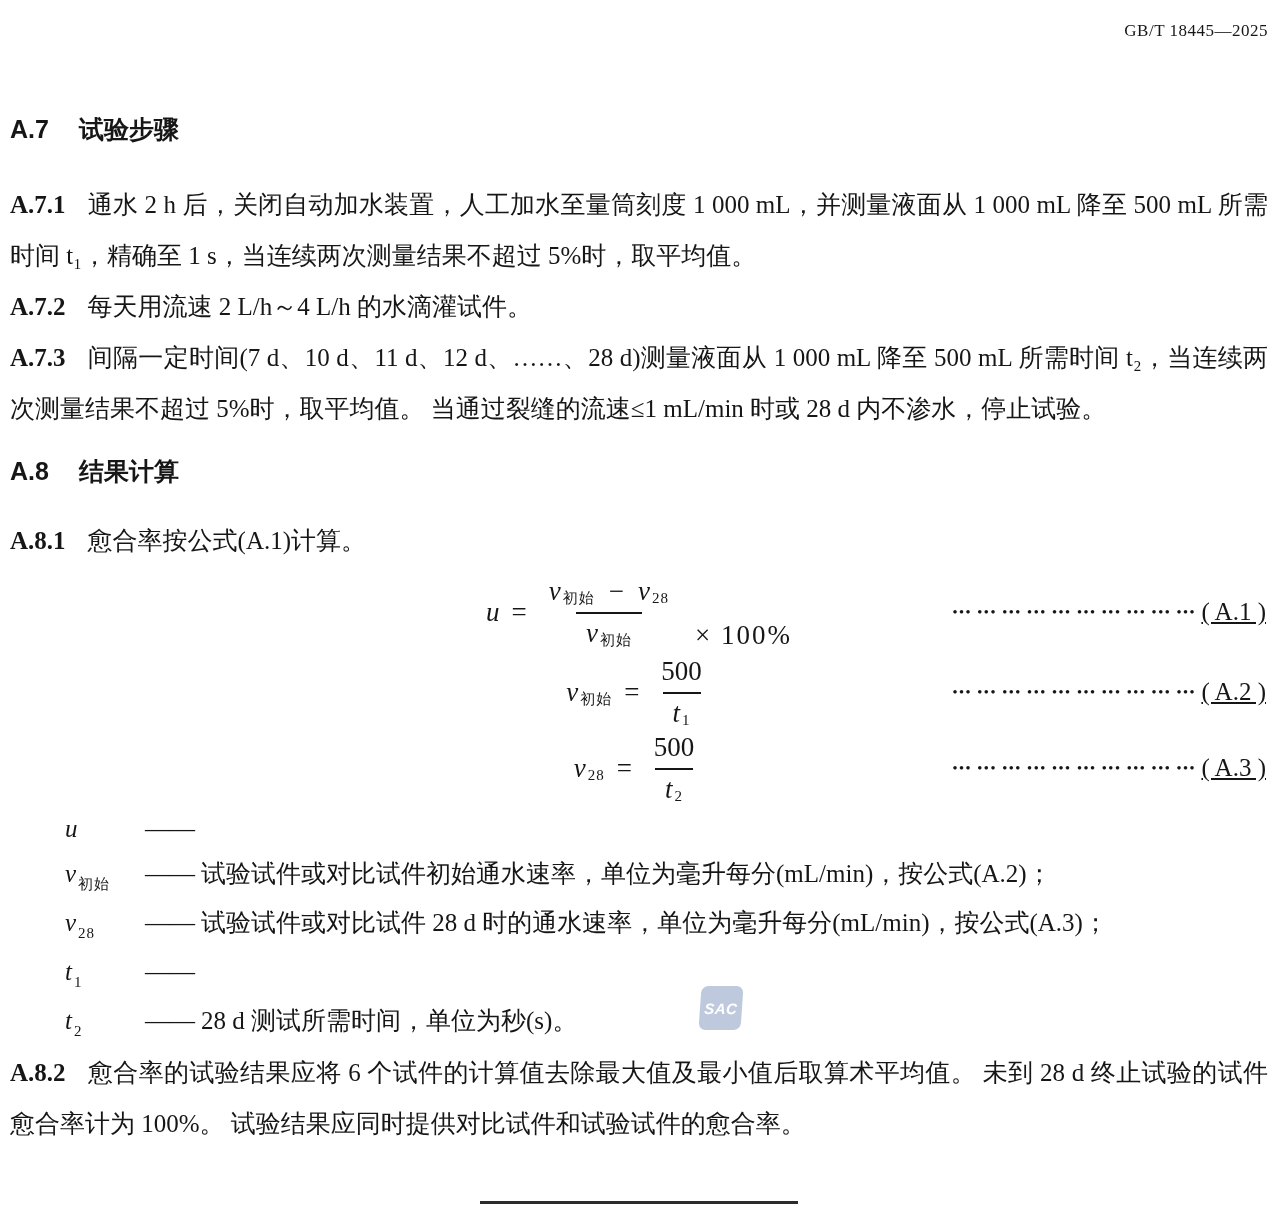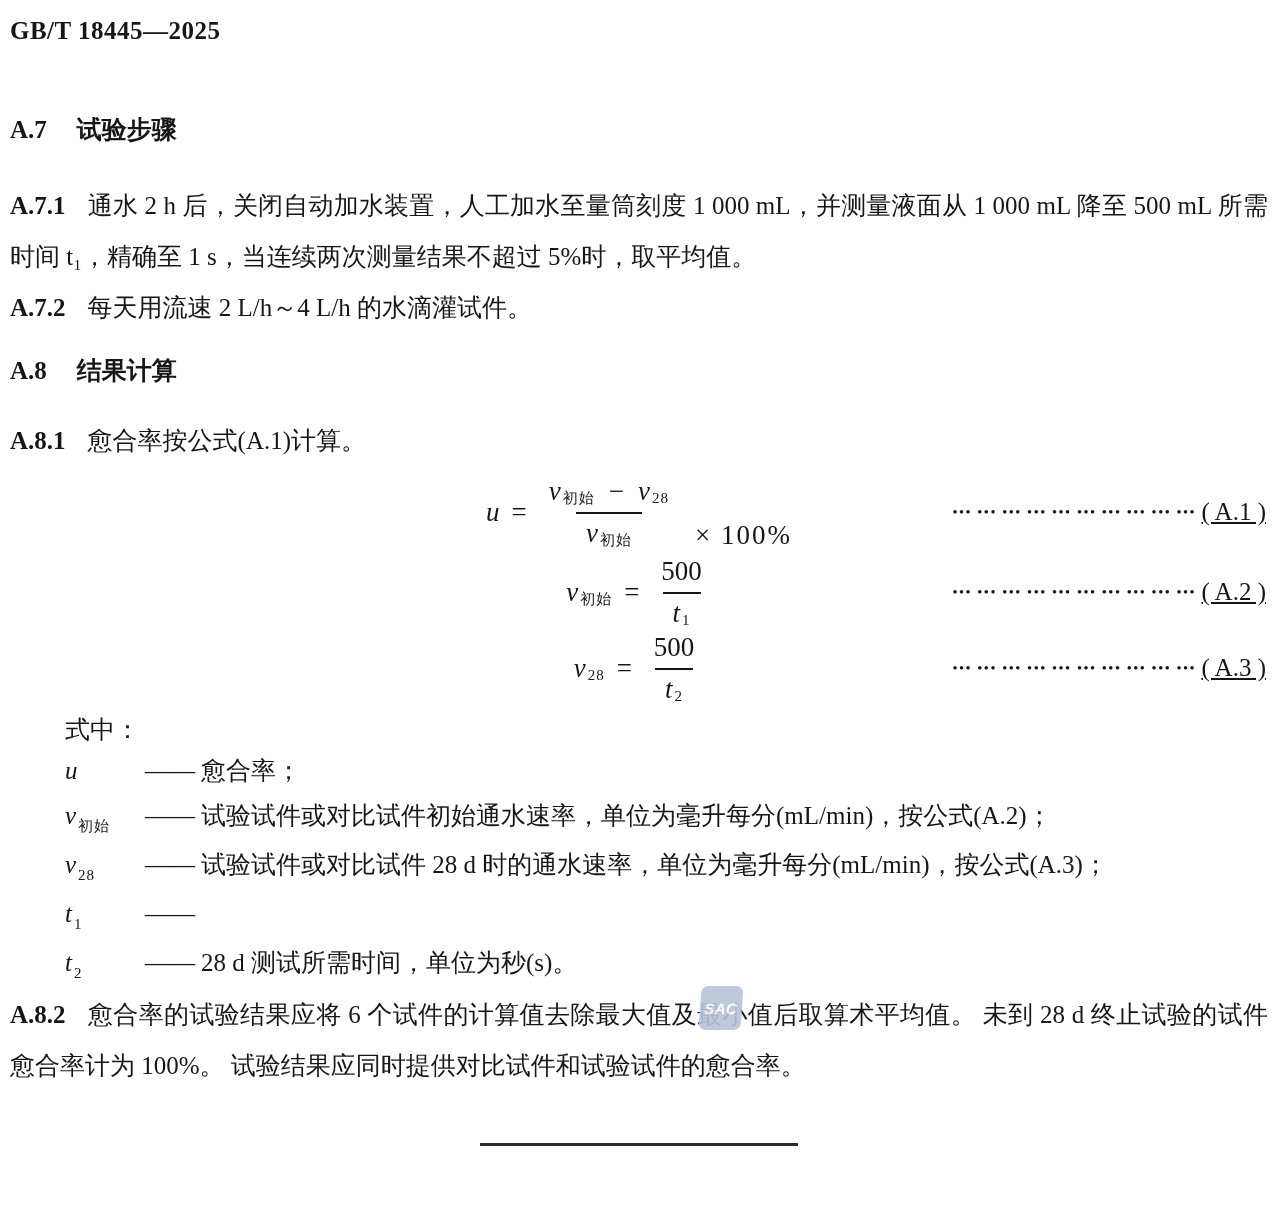--- a/index.html
+++ b/index.html
@@ -3,25 +3,25 @@
 <meta charset="utf-8">
 <style>
   html,body{margin:0;padding:0;}
   body{
     width:1280px;height:1213px;background:#ffffff;color:#161616;
     font-family:"Liberation Serif","DejaVu Serif",serif;
     overflow:hidden;
   }
   .page{position:relative;box-sizing:border-box;height:1213px;padding:14px 12px 0 10px;}
 
-  .docnum{font-size:25px;font-weight:bold;line-height:34px;letter-spacing:.5px;}
+  .docnum{font-size:17px;font-weight:normal;line-height:34px;letter-spacing:.5px;text-align:right;}
 
   .h2{margin-top:64px;font-size:25px;font-weight:bold;line-height:34px;
       font-family:"Liberation Sans","DejaVu Sans",sans-serif;}
-  .h2 .hnum{font-family:Liberation Serif, serif;margin-right:30px;margin-top:17px;}
+  .h2 .hnum{font-family:Liberation Sans, sans-serif;margin-right:30px;margin-top:17px;}
   .h2.h-a8{margin-top:20px;}
 
   .paras{margin-top:33px;}
   .para{font-size:25px;line-height:51px;text-align:justify;margin:0;}
   .plabel{font-weight:bold;margin-right:22px;}
 
   .para-a81{margin-top:27px;}
 
   .formulas{margin-top:4px;}
   .frow{position:relative;display:flex;justify-content:center;align-items:center;}
@@ -67,20 +67,21 @@
 
   <div class="docnum">GB/T 18445—2025</div>
 
   <div class="h2 h-a7">
     <span class="hnum">A.7</span><span>试验步骤</span>
   </div>
 
   <div class="paras">
     <p class="para"><b class="plabel">A.7.1</b><span>通水 2 h 后，关闭自动加水装置，人工加水至量筒刻度 1 000 mL，并测量液面从 1 000 mL 降至 500 mL 所需时间 t₁，精确至 1 s，当连续两次测量结果不超过 5%时，取平均值。</span></p>
     <p class="para"><b class="plabel">A.7.2</b><span>每天用流速 2 L/h～4 L/h 的水滴灌试件。</span></p>
+    <p class="para"><b class="plabel">A.7.3</b><span>间隔一定时间(7 d、10 d、11 d、12 d、……、28 d)测量液面从 1 000 mL 降至 500 mL 所需时间 t₂，当连续两次测量结果不超过 5%时，取平均值。 当通过裂缝的流速≤1 mL/min 时或 28 d 内不渗水，停止试验。</span></p>
   </div>
 
   <div class="h2 h-a8">
     <span class="hnum">A.8</span><span>结果计算</span>
   </div>
 
   <p class="para para-a81"><b class="plabel">A.8.1</b><span>愈合率按公式(A.1)计算。</span></p>
 
   <div class="formulas">
 
@@ -142,28 +143,26 @@
         </span>
       </span>
       <span class="fref">
         <span class="dots">••• ••• ••• ••• ••• ••• ••• ••• ••• •••</span>
         <span class="flabel">( A.3 )</span>
       </span>
     </div>
 
   </div>
 
-  <div class="where-intro">式中：</div>
 
   <div class="defs">
 
     <div class="def">
       <span class="dterm"><span class="vit">u</span><span class="ssub"></span></span>
       <span class="ddash">——</span>
-      <span class="dtext">愈合率；</span>
     </div>
 
     <div class="def">
       <span class="dterm"><span class="vit">v</span><span class="ssub">初始</span></span>
       <span class="ddash">——</span>
       <span class="dtext">试验试件或对比试件初始通水速率，单位为毫升每分(mL/min)，按公式(A.2)；</span>
     </div>
 
     <div class="def">
       <span class="dterm"><span class="vit">v</span><span class="ssub">28</span></span>

